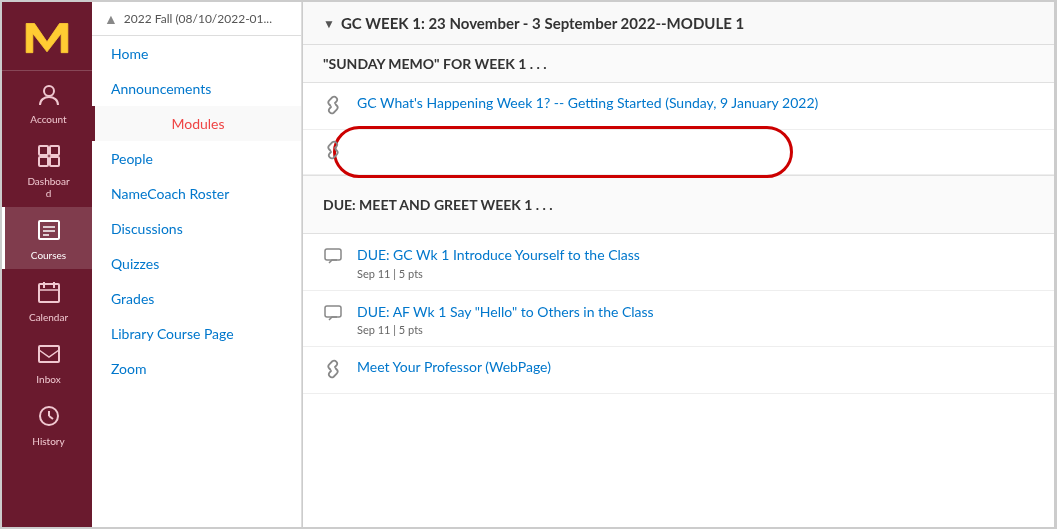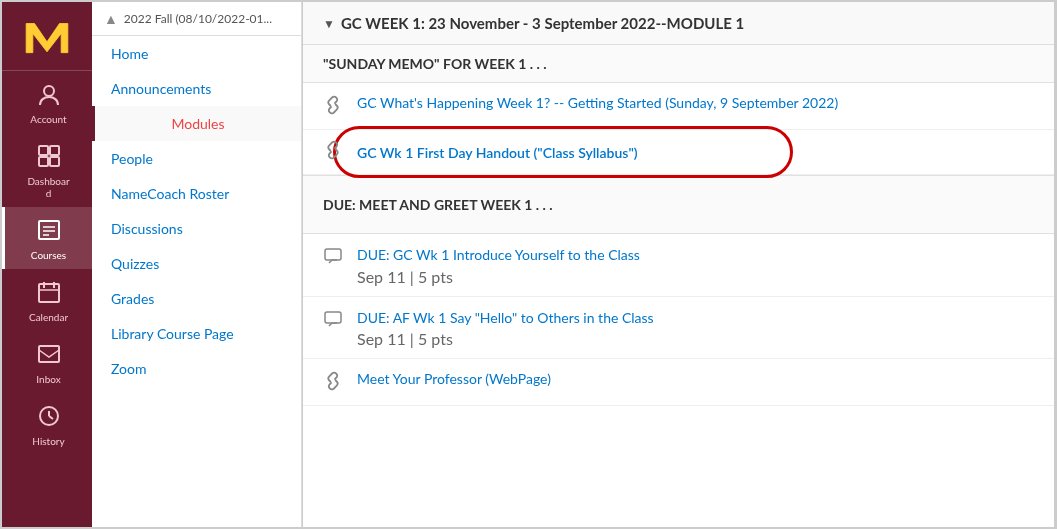--- a/index.html
+++ b/index.html
@@ -160,21 +160,21 @@
     }
 
     .content-item .item-text {
       font-size: 14px;
       color: #0077cc;
       cursor: pointer;
       line-height: 1.4;
     }
 
     .content-item .item-meta {
-      font-size: 16px;
+      font-size: 11px;
       color: #666;
       margin-top: 2px;
     }
 
     
     .highlighted-item {
       position: relative;
       display: flex;
       align-items: center;
       padding: 10px 20px;
@@ -333,32 +333,31 @@
     <span>"SUNDAY MEMO" FOR WEEK 1 . . .</span>
   </div>
 
   <div class="content-item">
     <span class="item-icon">
       <svg width="20" height="20" viewBox="0 0 20 20" fill="none">
         <path d="M8 12l-1.5 1.5a3 3 0 004.2 4.2l3-3a3 3 0 000-4.2l-1-1" stroke="#888" stroke-width="1.8" stroke-linecap="round" fill="none"></path>
         <path d="M12 8l1.5-1.5a3 3 0 00-4.2-4.2l-3 3a3 3 0 000 4.2l1 1" stroke="#888" stroke-width="1.8" stroke-linecap="round" fill="none"></path>
       </svg>
     </span>
-    <span class="item-text">GC What's Happening Week 1? -- Getting Started (Sunday, 9 September 2022)</span>
+    <span class="item-text">GC What's Happening Week 1? -- Getting Started (Sunday, 9 January 2022)</span>
   </div>
 
   <div class="highlighted-item">
     <div class="red-oval"></div>
     <span class="item-icon">
       <svg width="20" height="20" viewBox="0 0 20 20" fill="none">
         <path d="M8 12l-1.5 1.5a3 3 0 004.2 4.2l3-3a3 3 0 000-4.2l-1-1" stroke="#888" stroke-width="1.8" stroke-linecap="round" fill="none"></path>
         <path d="M12 8l1.5-1.5a3 3 0 00-4.2-4.2l-3 3a3 3 0 000 4.2l1 1" stroke="#888" stroke-width="1.8" stroke-linecap="round" fill="none"></path>
       </svg>
     </span>
-    <span class="item-text">GC Wk 1 First Day Handout ("Class Syllabus")</span>
   </div>
 
   <div class="section-header-due">
     <span>DUE: MEET AND GREET WEEK 1 . . .</span>
   </div>
 
   <div class="content-item">
     <span class="item-icon">
       <svg width="20" height="20" viewBox="0 0 20 20" fill="none">
         <rect x="2" y="3" width="16" height="11" rx="2" stroke="#888" stroke-width="1.5" fill="none"></rect>

